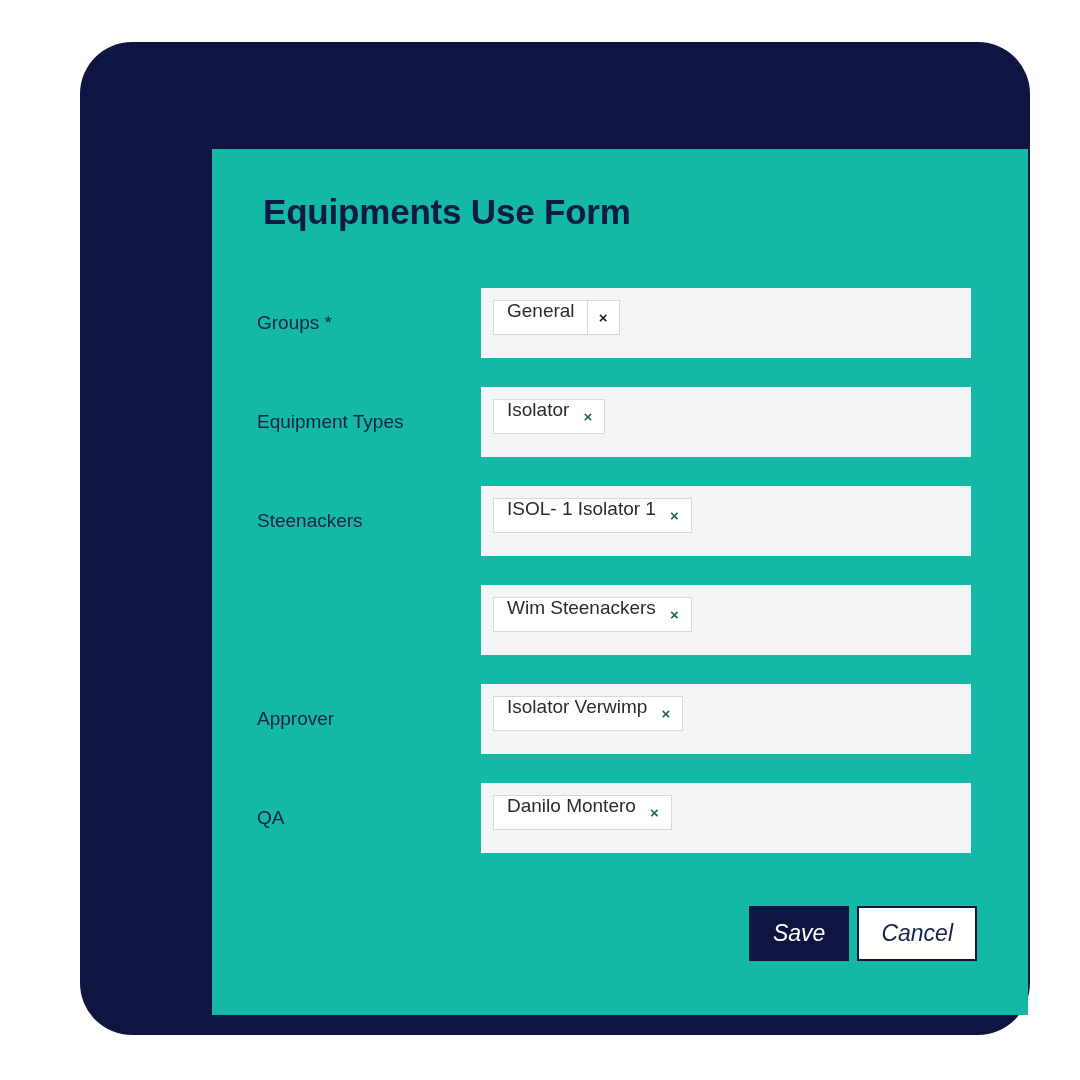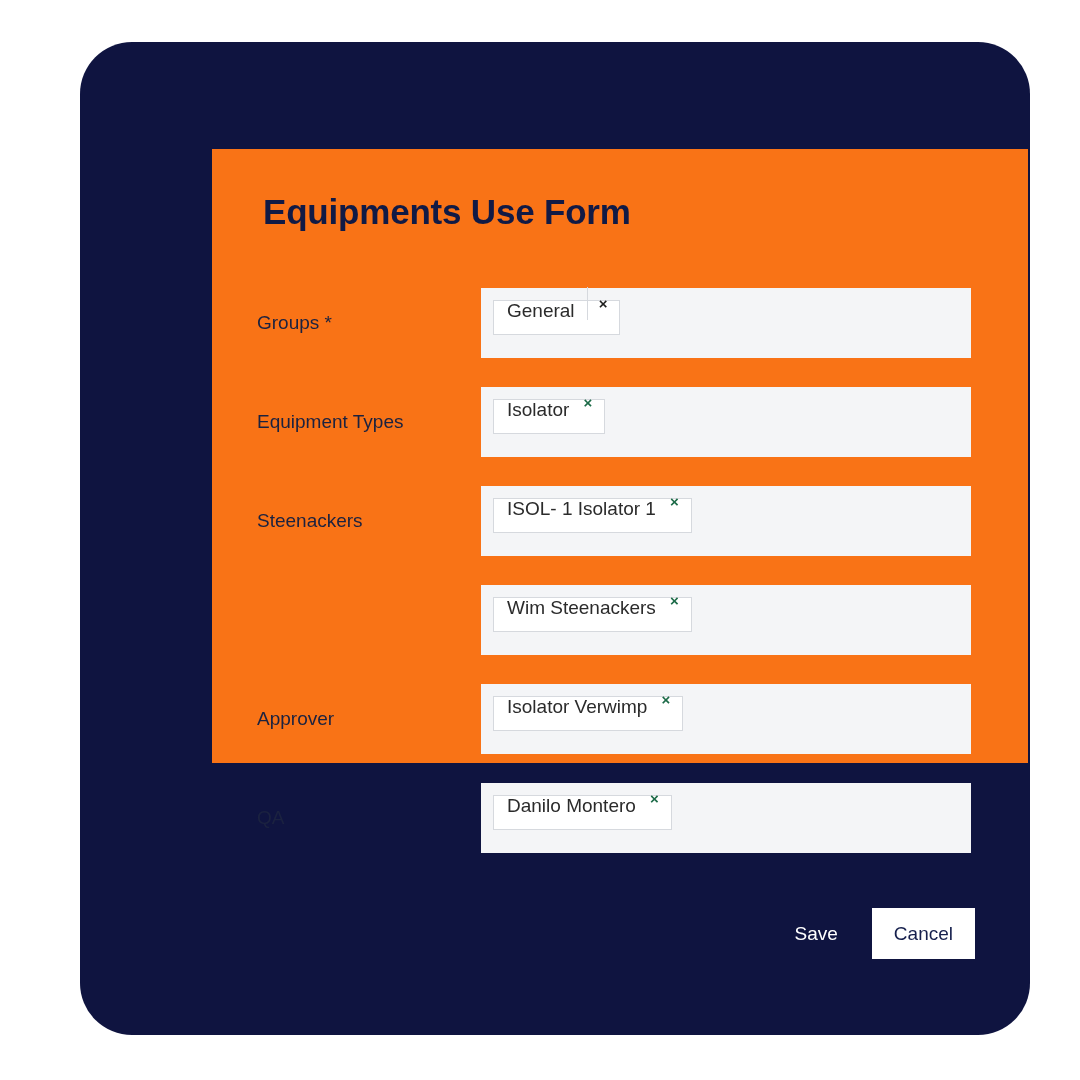--- a/index.html
+++ b/index.html
@@ -32,22 +32,22 @@
     border-radius: 52px;
     box-sizing: border-box;
   }
 
   
   .panel {
     position: absolute;
     left: 132px;
     top: 107px;
     width: 816px;
-    height: 614px;
-    background: #f97316;
+    height: 866px;
+    background: #14b8a6;
     box-sizing: border-box;
     padding: 0;
   }
 
   .form-title {
     position: absolute;
     left: 51px;
     top: 43px;
     font-size: 35px;
     font-weight: 700;
@@ -87,26 +87,26 @@
     top: 0;
     right: 0;
     height: 70px;
     background: #f4f5f7;
     box-sizing: border-box;
     padding: 12px 0 0 12px;
   }
 
   .chip {
     display: inline-flex;
-    align-items: flex-end;
+    align-items: flex-start;
     background: #ffffff;
     border: 1px solid #d6d9de;
     height: 35px;
     box-sizing: border-box;
-    padding: 0 0 14px 13px;
+    padding: 0 0 0 13px;
     font-size: 19px;
     color: #2b2b2b;
     white-space: nowrap;
     vertical-align: top;
   }
 
   .chip-label {
     line-height: 1;
     padding-right: 2px;
   }
@@ -143,26 +143,27 @@
     display: flex;
     justify-content: flex-end;
     gap: 8px;
   }
 
   .btn {
     height: 55px;
     display: inline-flex;
     align-items: center;
     justify-content: center;
-    font-size: 19px;
+    font-size: 23px;
     box-sizing: border-box;
     padding: 0 22px;
     border: 2px solid #0f1440;
     cursor: pointer;
     white-space: nowrap;
+    font-style: italic;
   }
   .btn-primary {
     background: #0f1440;
     color: #ffffff;
   }
   .btn-secondary {
     background: #ffffff;
     color: #16204d;
   }
 </style>

